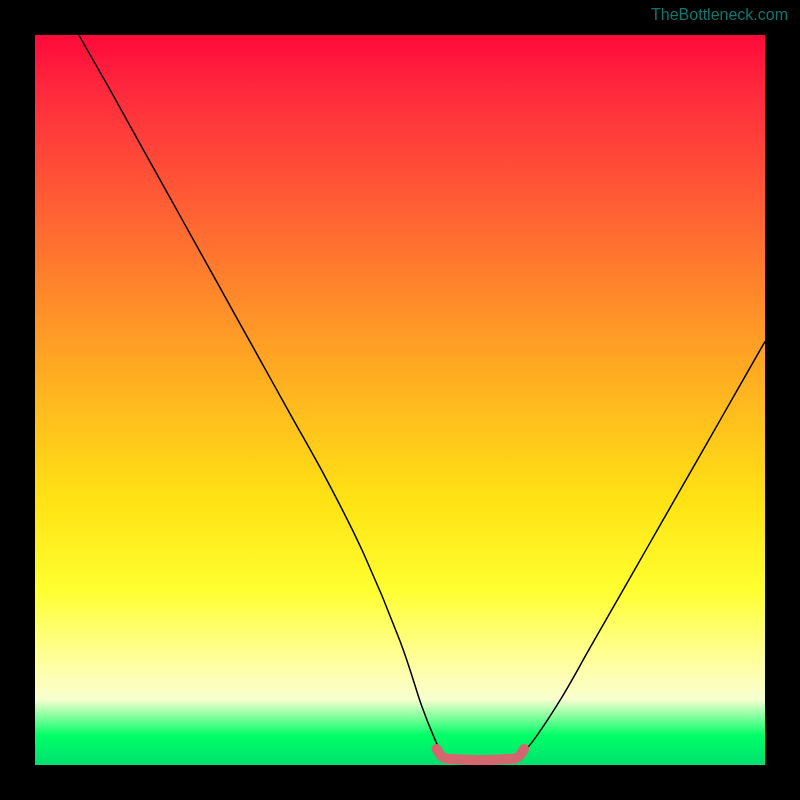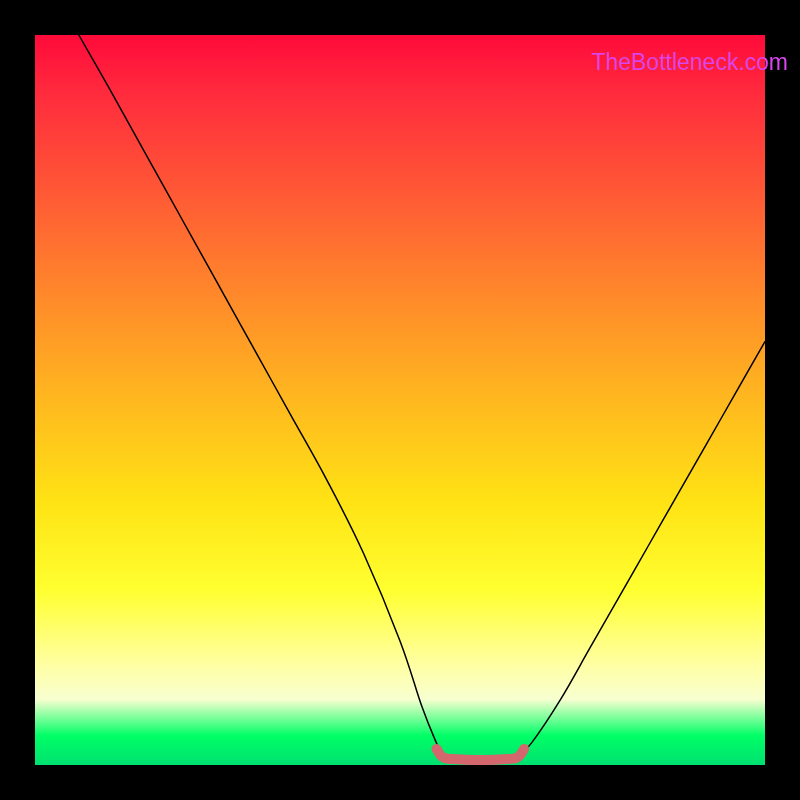--- a/index.html
+++ b/index.html
@@ -8,25 +8,24 @@
     width: 800px;
     height: 800px;
     background: #000;
     position: relative;
     overflow: hidden;
   }
   .watermark {
     position: absolute;
     top: 6px;
     right: 12px;
-    color: #d946ef;
+    color: #0f766e;
     font-family: Arial, Helvetica, sans-serif;
-    font-size: 23px;
+    font-size: 16px;
     z-index: 10;
-    margin-top: 43px;
   }
   .plot-area {
     position: absolute;
     left: 35px;
     top: 35px;
     width: 730px;
     height: 730px;
     overflow: hidden;
   }
   .gradient {

